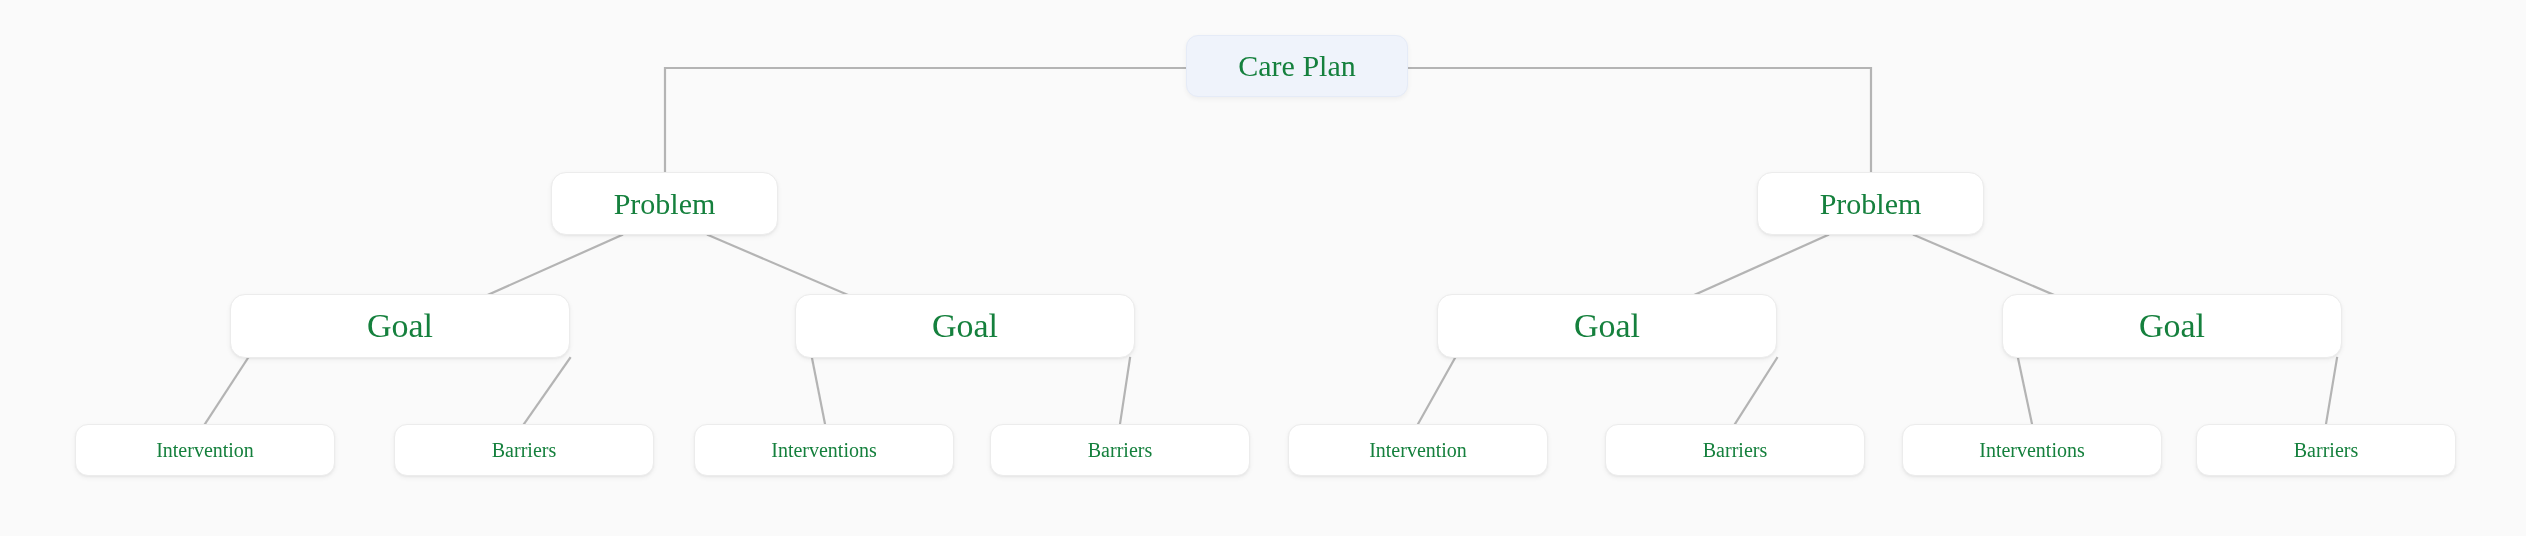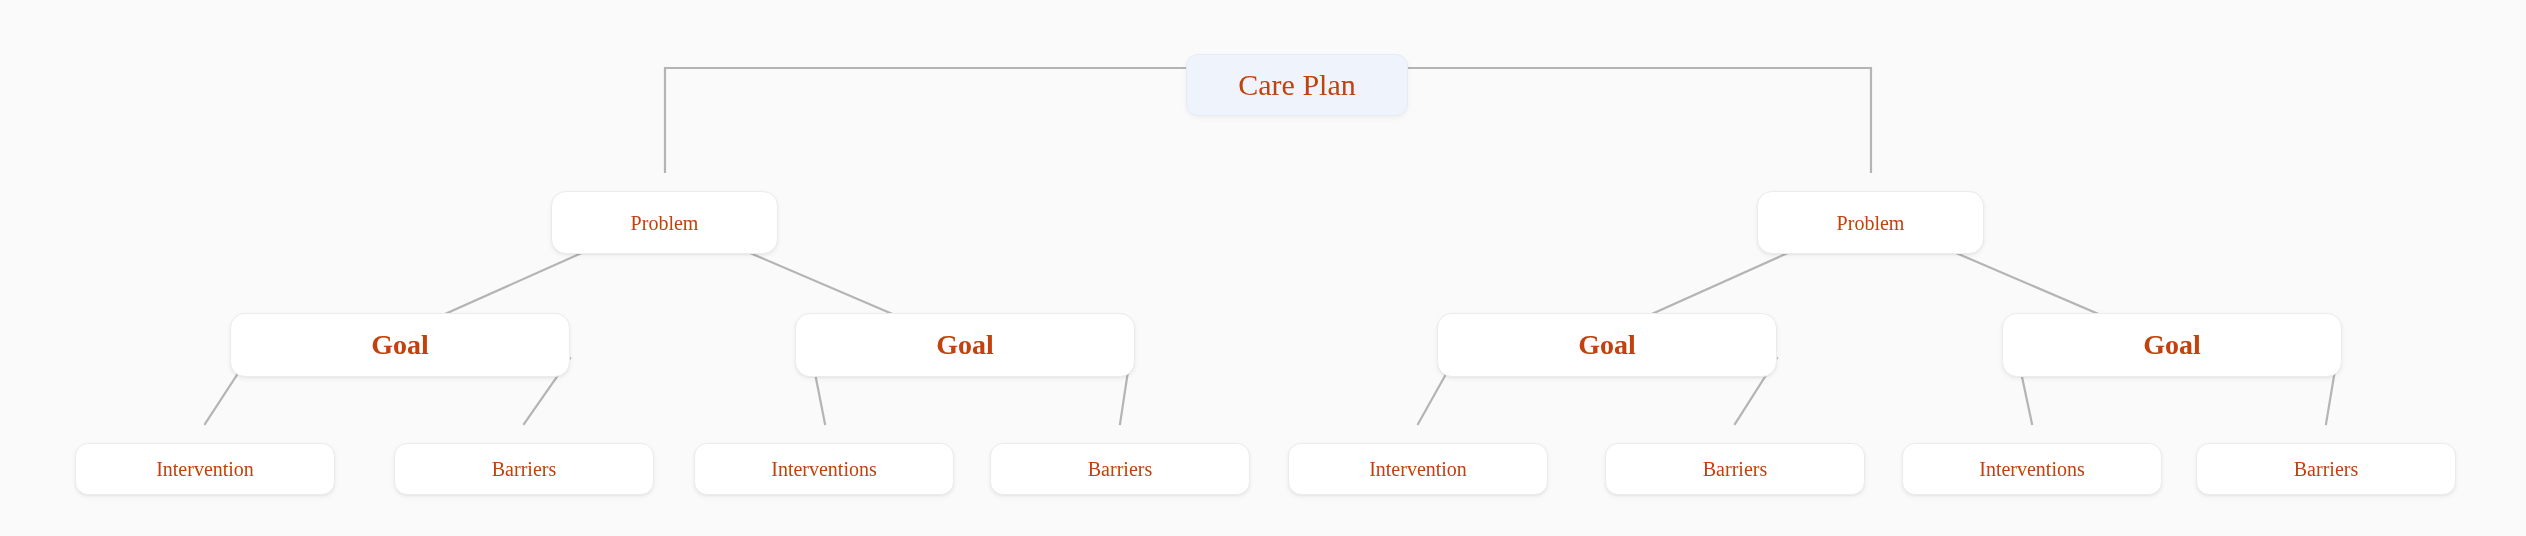--- a/index.html
+++ b/index.html
@@ -29,39 +29,37 @@
   .node {
     position: absolute;
     box-sizing: border-box;
     display: flex;
     align-items: center;
     justify-content: center;
     border-radius: 14px;
     background: #ffffff;
     border: 1px solid #ececec;
     box-shadow: 0 2px 5px rgba(0,0,0,0.055), 0 1px 2px rgba(0,0,0,0.04);
-    color: #c2410c;
+    color: #15803d;
     white-space: nowrap;
-    margin-top: 19px;
   }
   .node-root {
     background: #eff3fb;
     border: 1px solid #e5ebf7;
     border-radius: 12px;
     box-shadow: 0 2px 5px rgba(0,0,0,0.05);
     font-size: 30px;
   }
   .node-problem {
-    font-size: 20px;
+    font-size: 30px;
     border-radius: 15px;
   }
   .node-goal {
-    font-size: 28px;
+    font-size: 34px;
     border-radius: 15px;
-    font-weight: bold;
   }
   .node-leaf {
     font-size: 20px;
     border-radius: 13px;
   }
   .node-label {
     line-height: 1;
     display: block;
   }
 </style>

